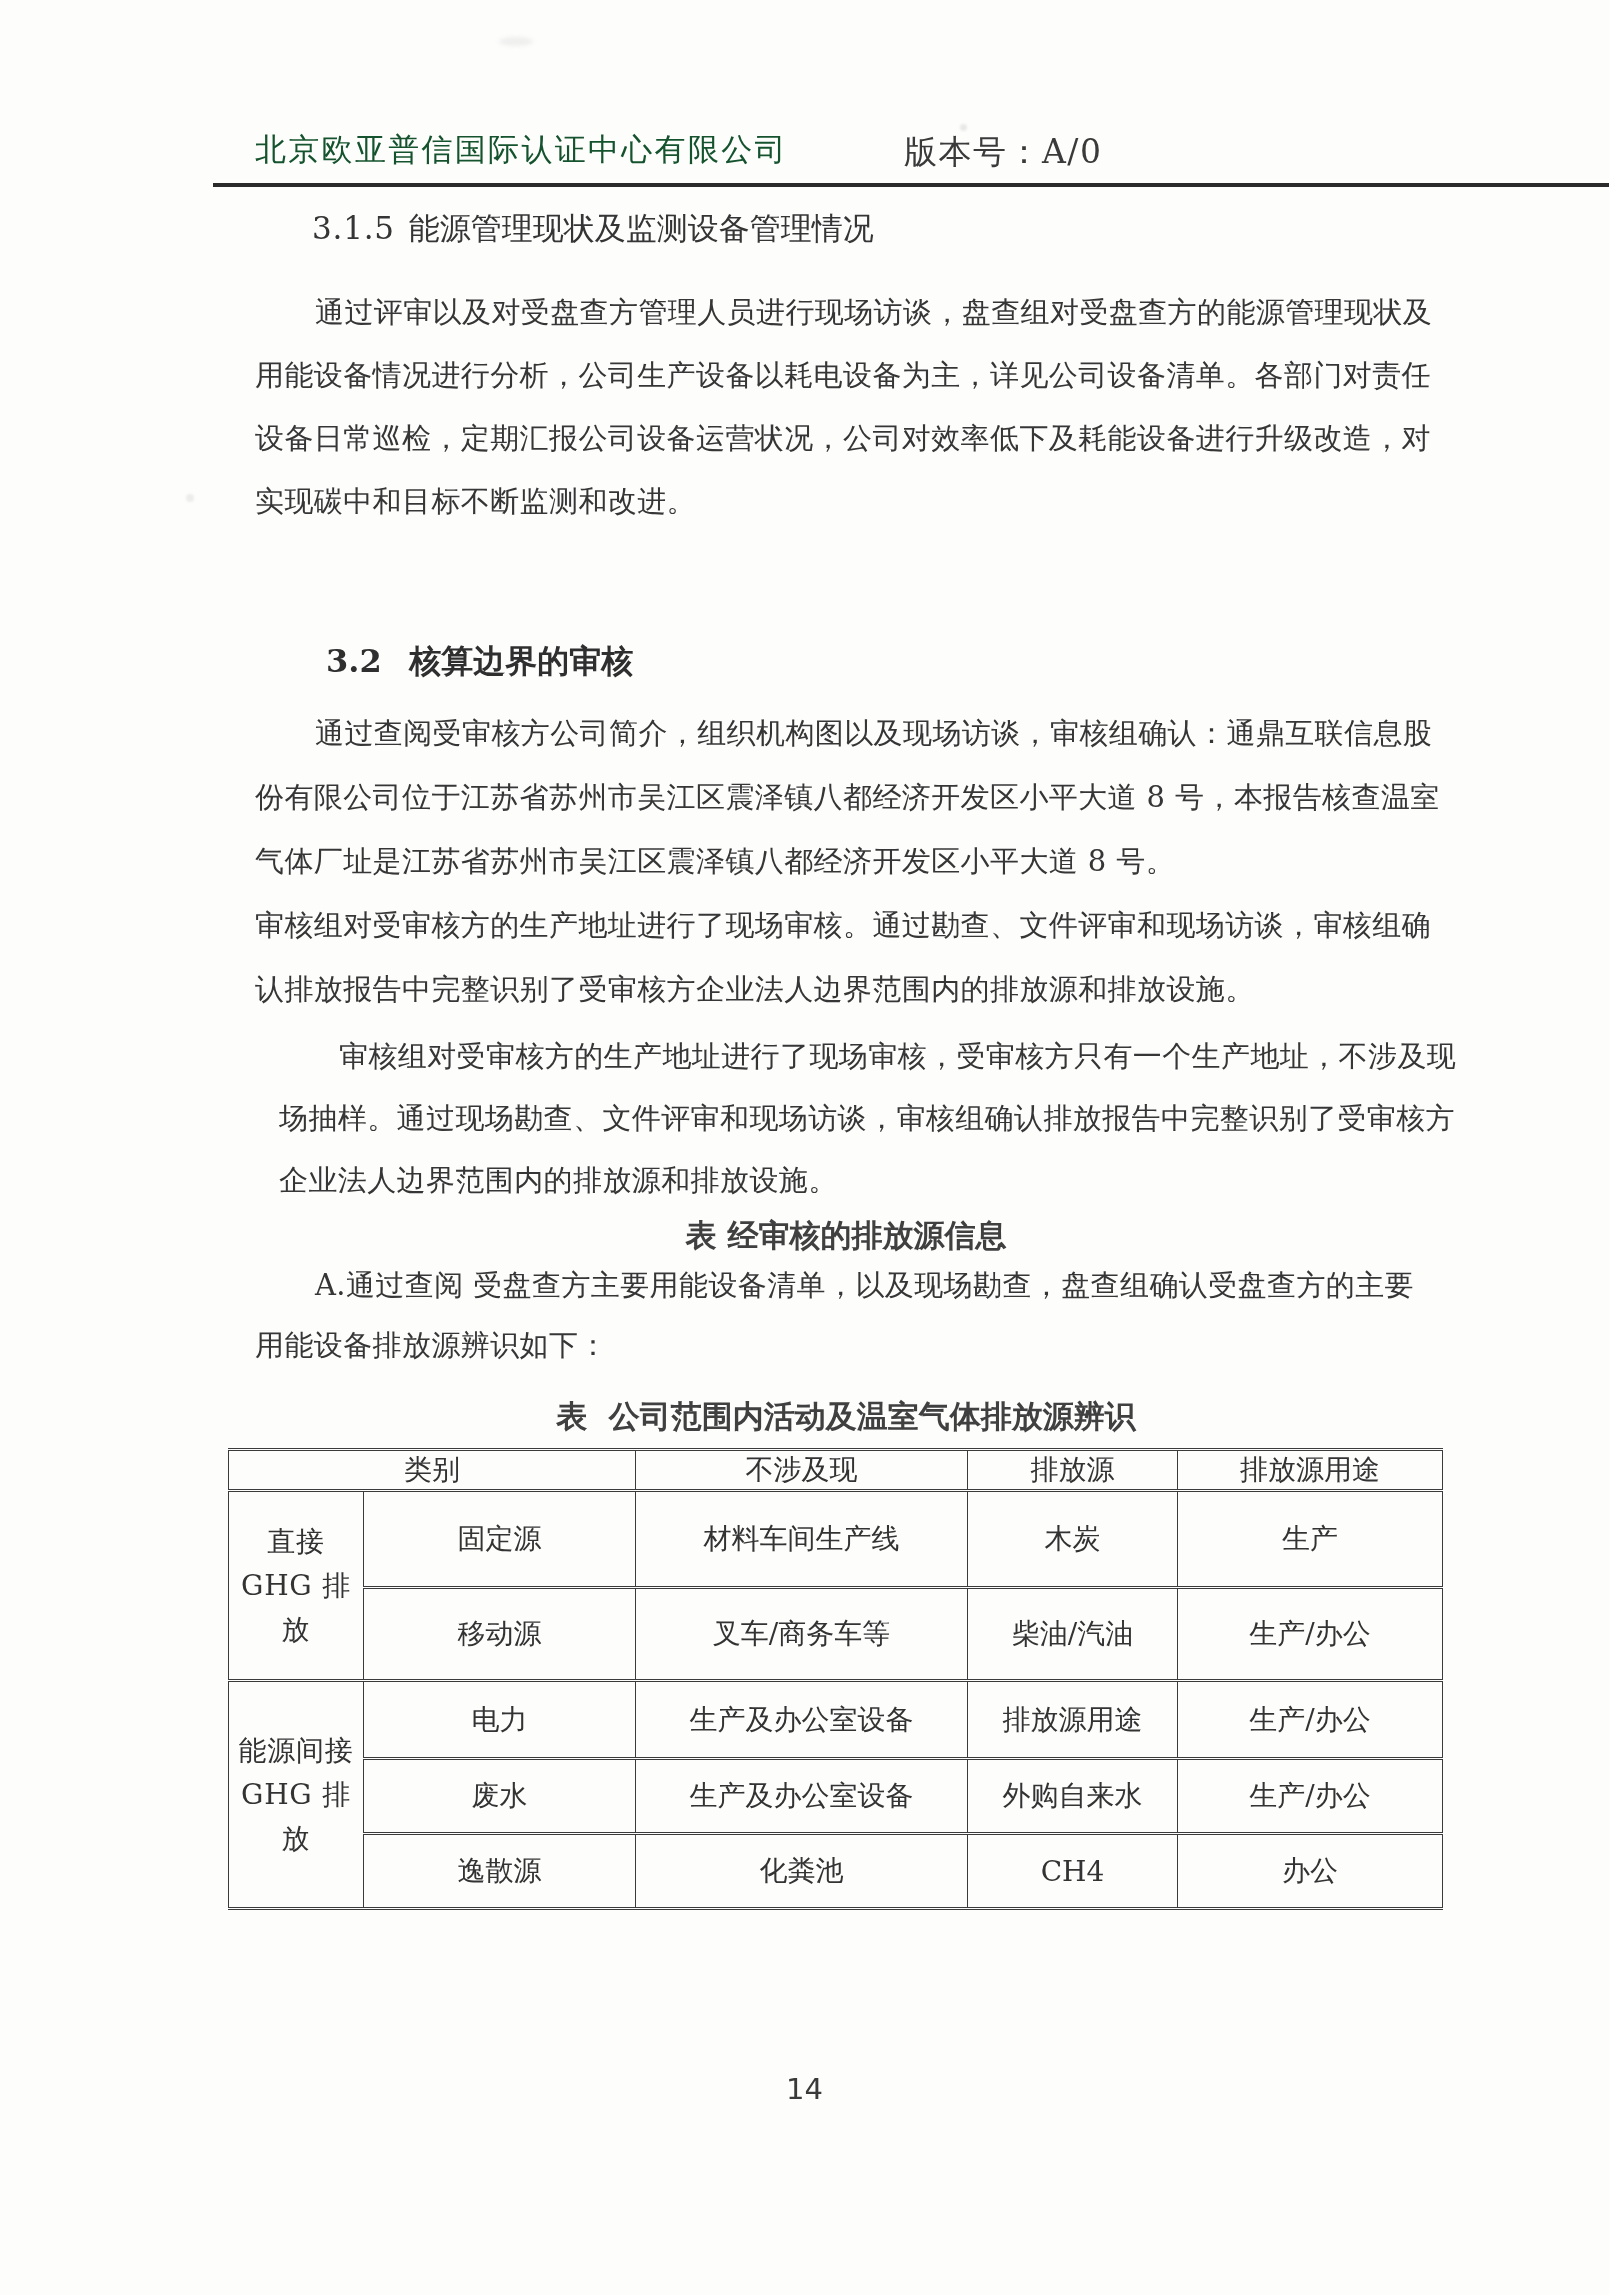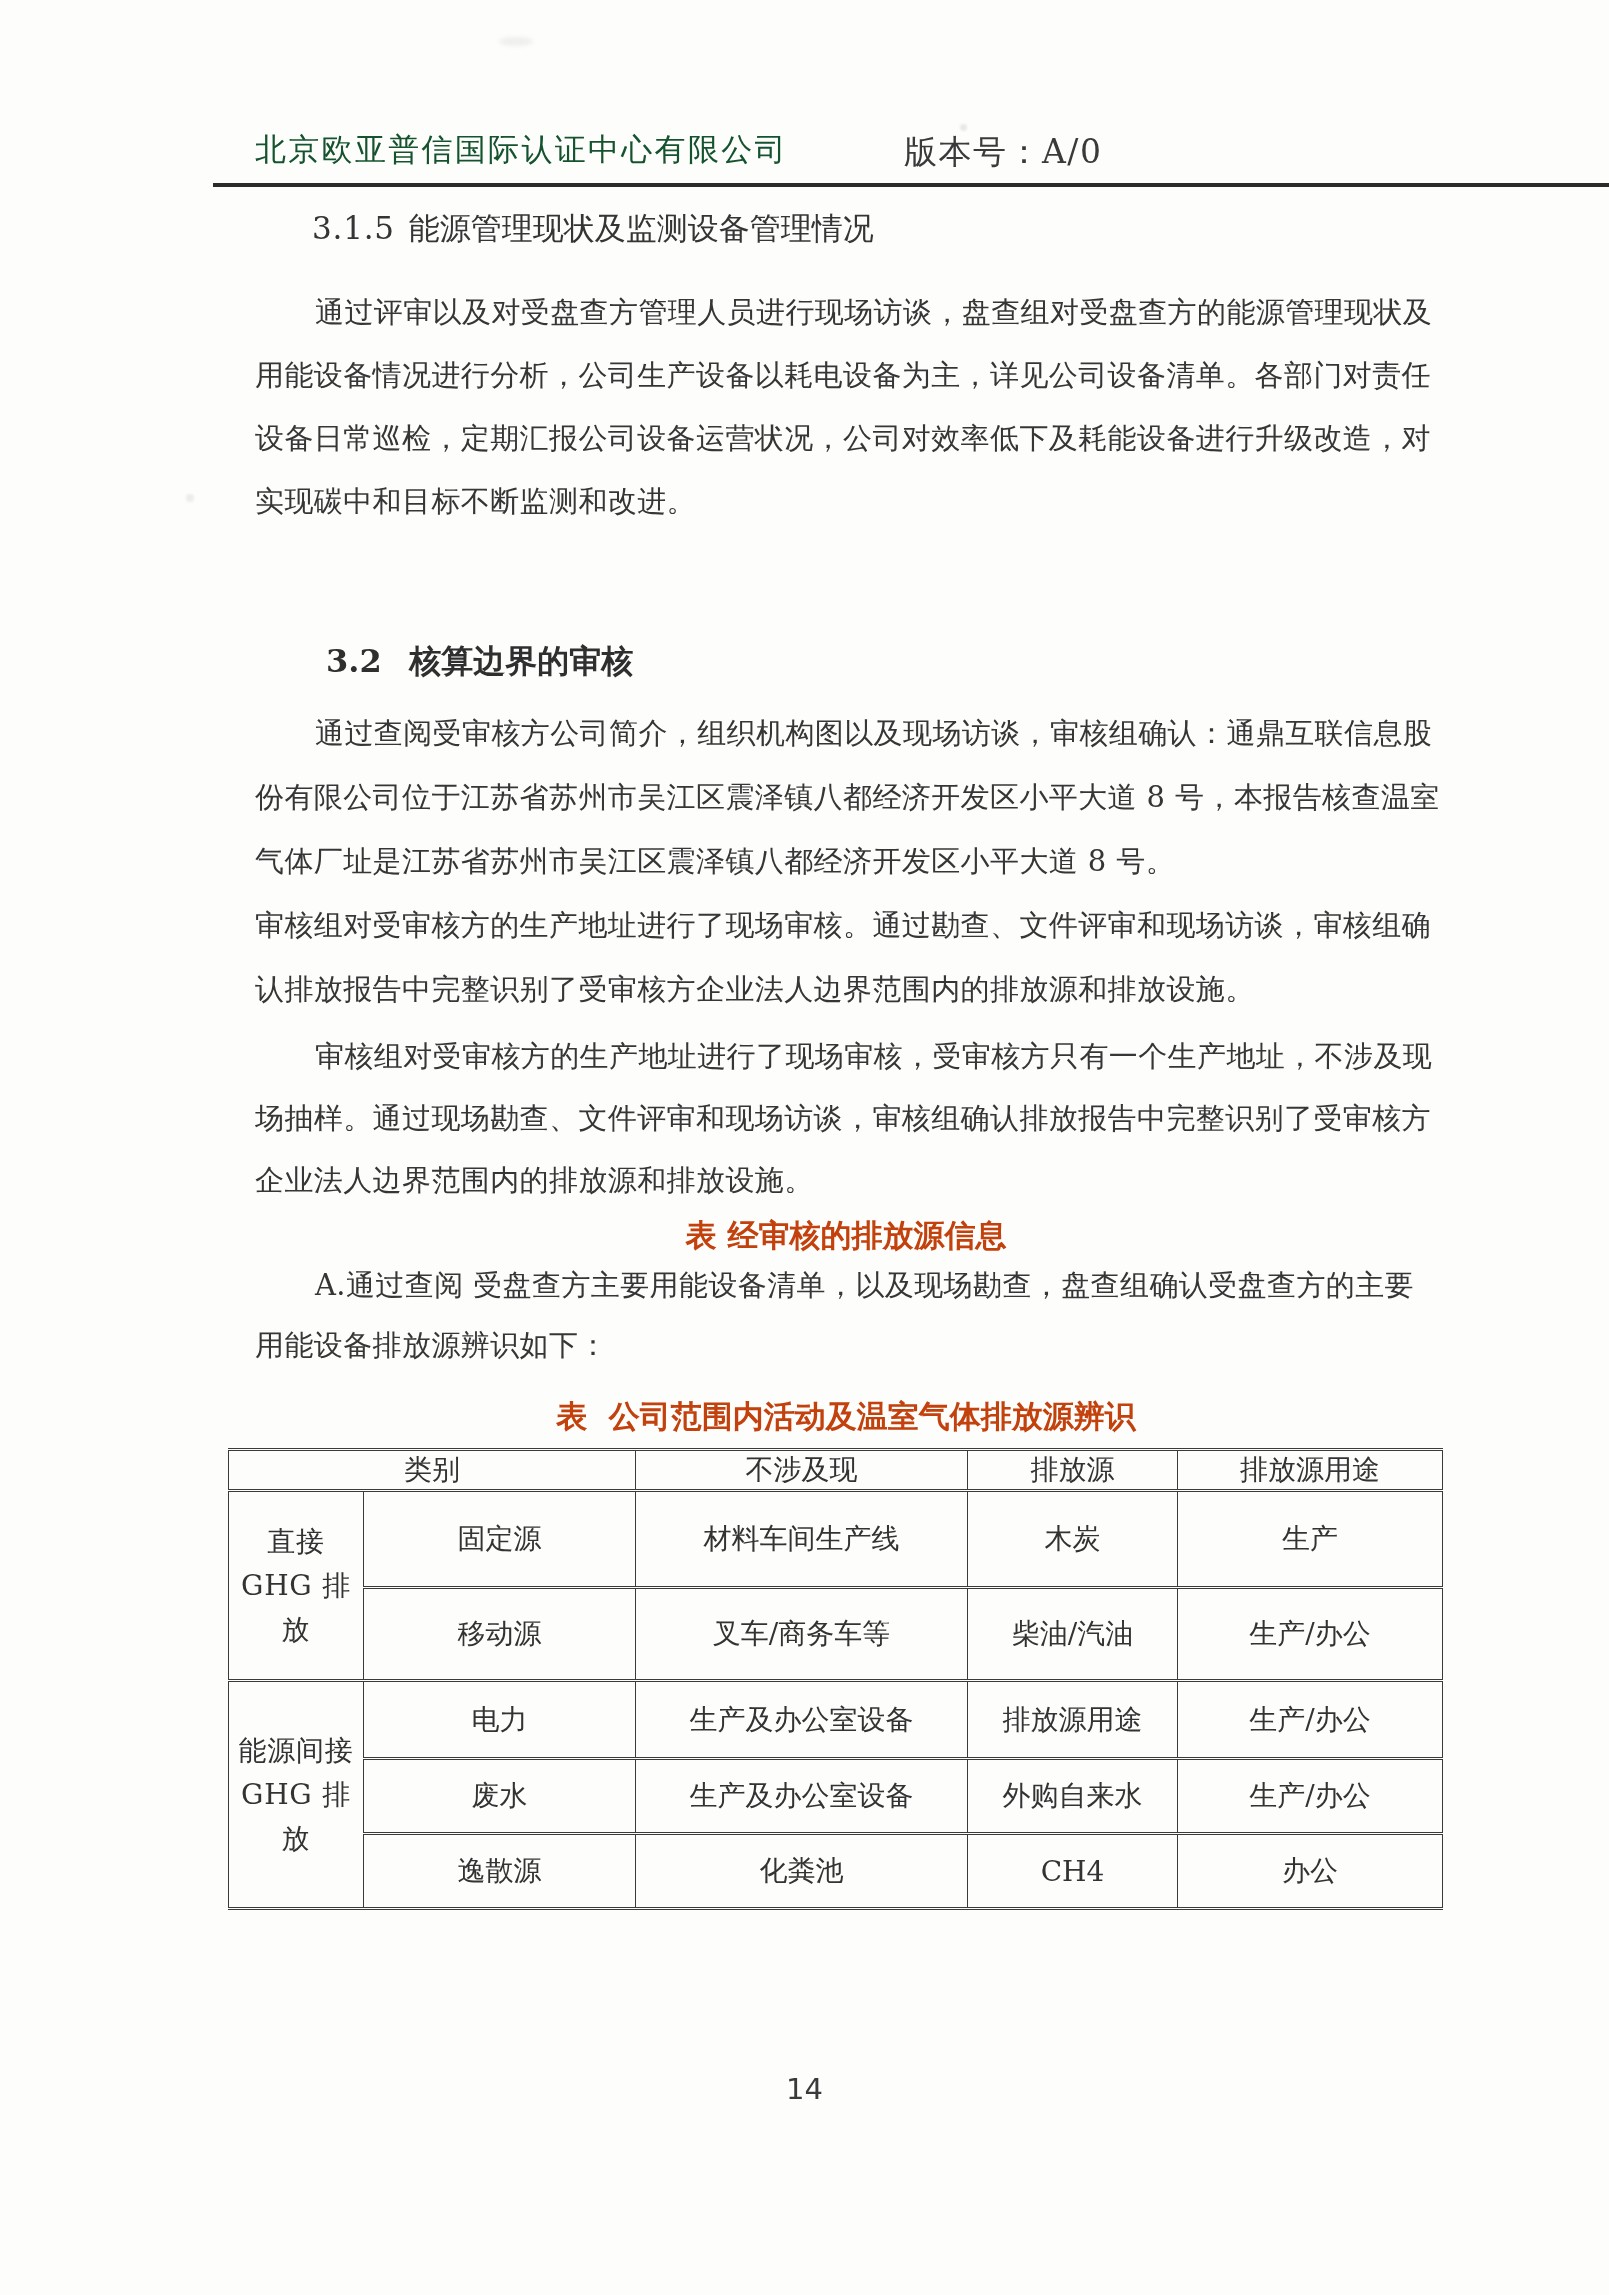--- a/index.html
+++ b/index.html
@@ -36,28 +36,28 @@
   }
   .h32 .num{margin-right:27.5px;}
   
   .block{position:absolute;left:255px;width:1182px;}
   .line{
     height:63px;line-height:63px;
     font-size:29px;letter-spacing:0.4px;
     white-space:nowrap;color:#363636;
   }
   #p32a .line{height:64px;line-height:64px;}
-  #p32b .line{height:62px;line-height:62px;}
+  #p32b .line{height:62px;line-height:62px;margin-left:24px;}
   #pA .line{height:60px;line-height:60px;}
   .indent{padding-left:60px;}
   
   .caption{
     position:absolute;left:255px;width:1182px;
     text-align:center;font-weight:700;font-size:31px;
-    color:#c2410c;white-space:pre;
+    color:#404040;white-space:pre;
   }
   
   .ghg-table{
     position:absolute;left:228px;top:1448px;
     width:1214px;
     border-collapse:collapse;table-layout:fixed;
     font-size:28px;color:#333333;border-radius:15px;
   }
   .ghg-table td{
     border-top:3.8px double #3b3b3b;

